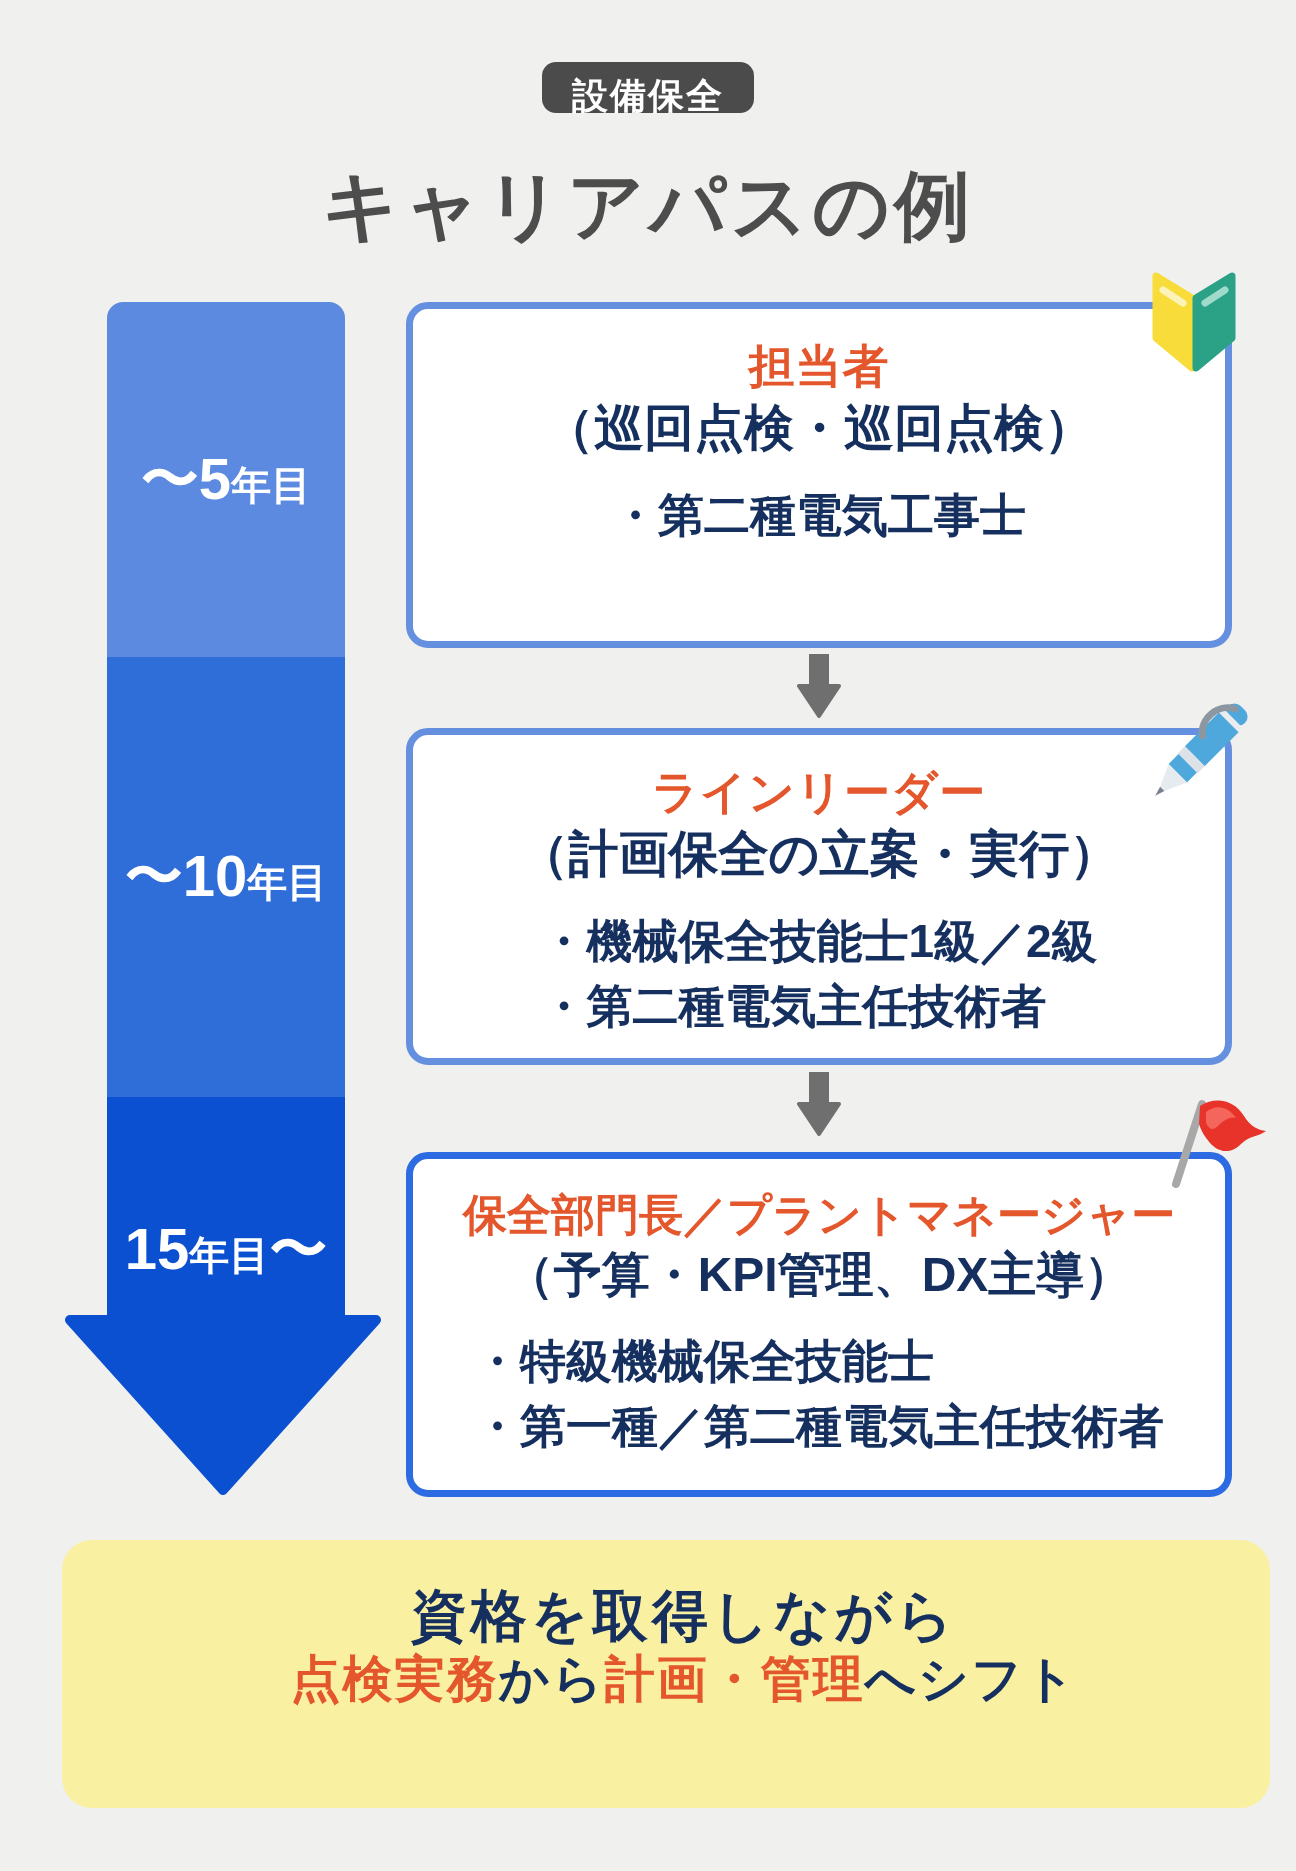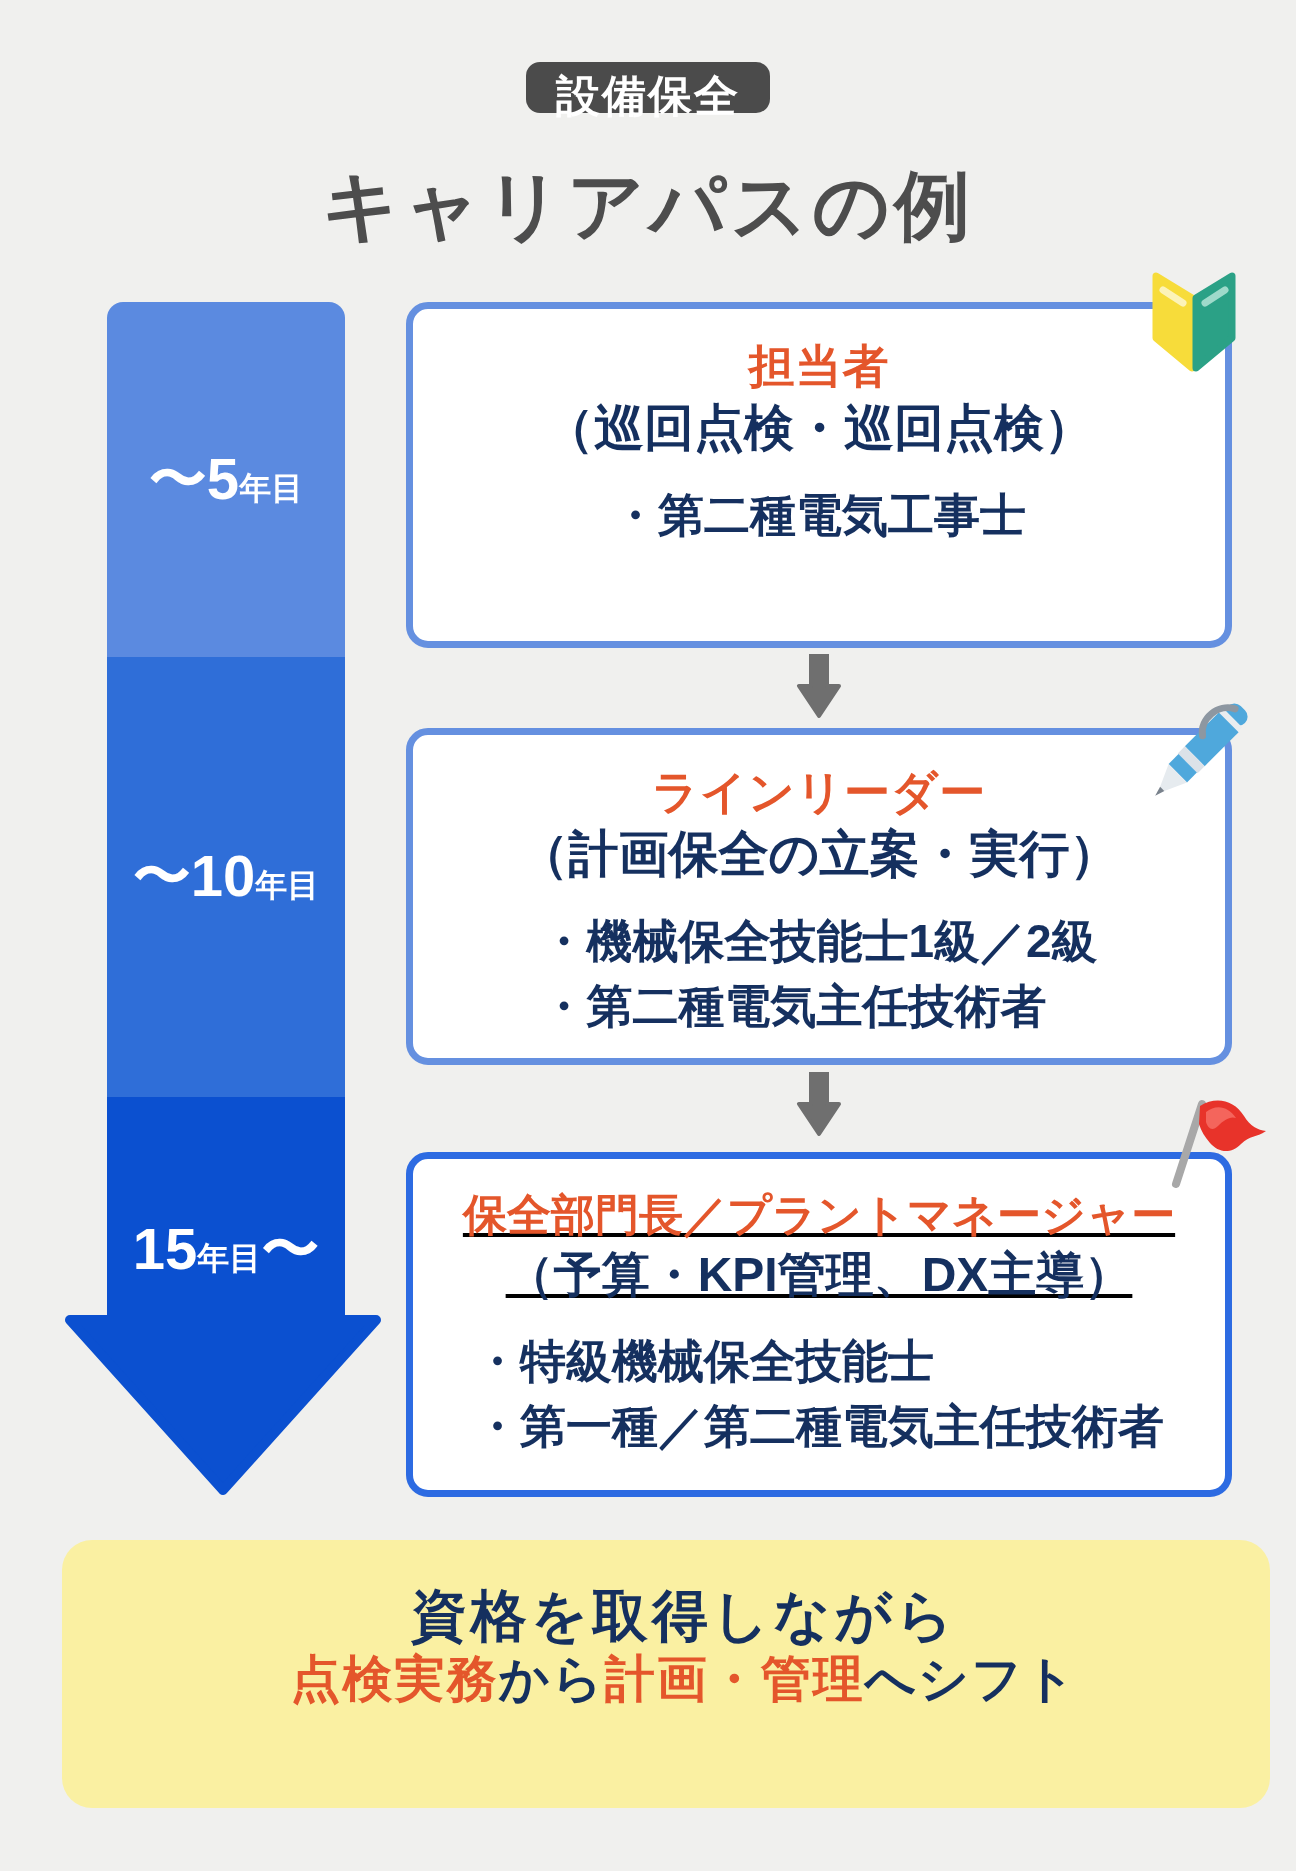--- a/index.html
+++ b/index.html
@@ -3,49 +3,49 @@
 <meta charset="utf-8">
 <style>
   html,body{margin:0;padding:0;background:#F0F0EE;}
   .stage{
     position:relative;width:1296px;height:1871px;background:#F0F0EE;
     font-family:"Liberation Sans",sans-serif;overflow:hidden;
   }
   
   .badge{
     position:absolute;top:62px;left:50%;transform:translateX(-50%);
-    background:#4B4B4B;color:#FFFFFF;font-size:44px;font-weight:bold;
+    background:#4B4B4B;color:#FFFFFF;font-size:36px;font-weight:bold;
     line-height:67px;height:51px;padding:0 30px;border-radius:14px;letter-spacing:2px;
   }
   .page-title{
     position:absolute;top:168px;left:0;width:100%;text-align:center;
     font-size:76px;font-weight:bold;color:#4D4D4D;letter-spacing:4px;line-height:1;
   }
   
   .timeline{position:absolute;left:107px;top:302px;width:238px;height:1191px;}
   .seg{
     position:absolute;left:0;width:238px;display:flex;align-items:center;justify-content:center;
     color:#FFFFFF;font-weight:bold;
   }
   .seg .lbl{white-space:nowrap;}
   .lbl-big{font-size:58px;}
-  .lbl-small{font-size:32px;}
+  .lbl-small{font-size:40px;}
   .seg-1{top:0;height:355px;background:#5B8AE0;border-radius:16px 16px 0 0;}
   .seg-2{top:355px;height:440px;background:#2F6ED8;}
   .seg-3{top:795px;height:221px;background:#0B50D0;}
   .seg-3 .lbl{position:relative;top:42px;}
   .arrowhead{position:absolute;left:-43px;top:1012px;width:318px;height:182px;}
   
   .card{
     position:absolute;left:406px;width:826px;box-sizing:border-box;background:#FFFFFF;
     border:7px solid #6590E0;border-radius:22px;text-align:center;
   }
   .card-1{top:302px;height:346px;}
   .card-2{top:728px;height:337px;}
-  .card-3{top:1152px;height:345px;border-color:#2D6BE2;text-decoration:underline;}
+  .card-3{top:1152px;height:345px;border-color:#2D6BE2;}
   .card-title{color:#E4562B;font-size:46px;font-weight:bold;margin-top:34px;line-height:1;letter-spacing:1px;}
   .card-3 .card-title{font-size:44px;letter-spacing:0;}
   .card-sub{color:#15305F;font-size:50px;font-weight:bold;margin-top:14px;line-height:1;}
   .card-3 .card-sub{font-size:48px;}
   .card-bullets{
     display:inline-block;text-align:left;color:#15305F;font-size:46px;font-weight:bold;
     margin-top:30px;line-height:1.42;
   }
   
   .flow-arrow{position:absolute;left:784px;width:70px;height:66px;}

